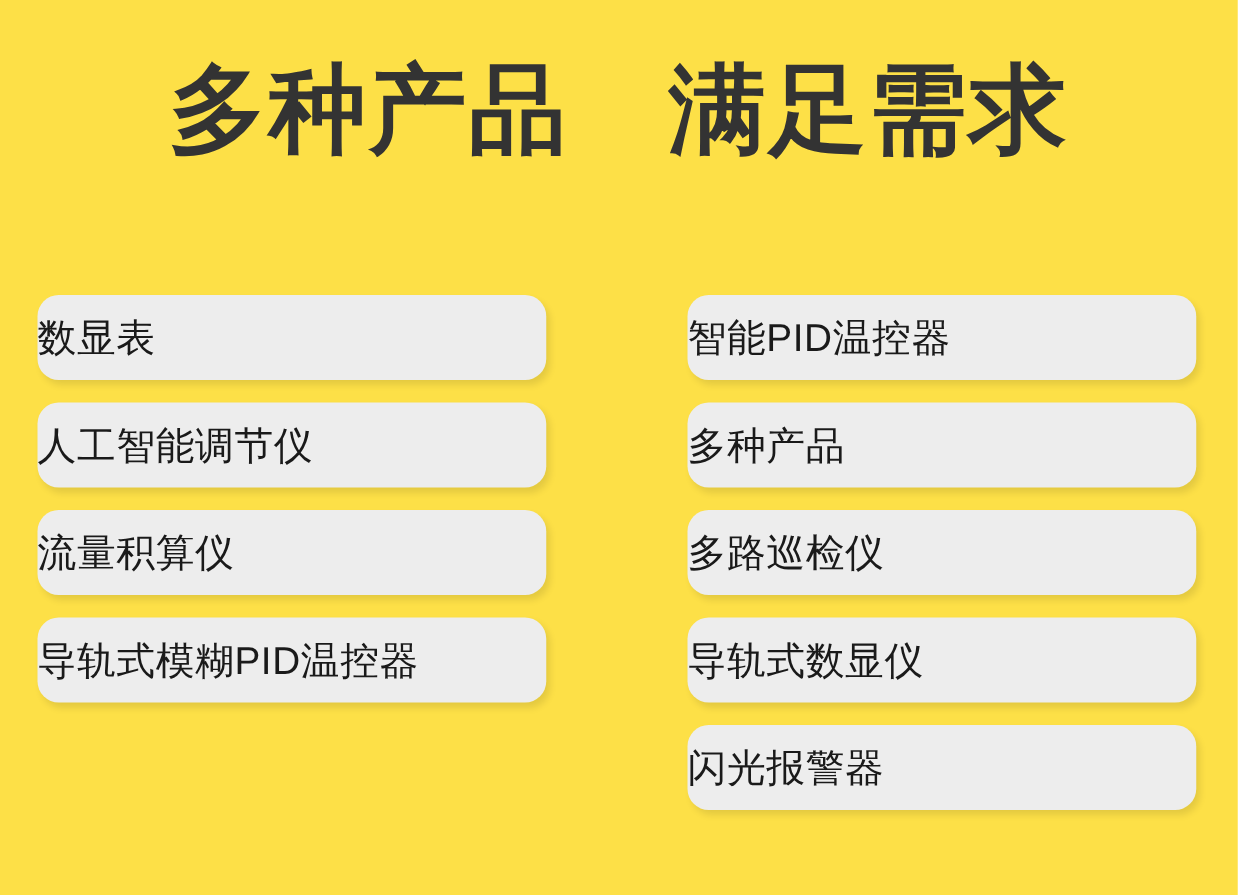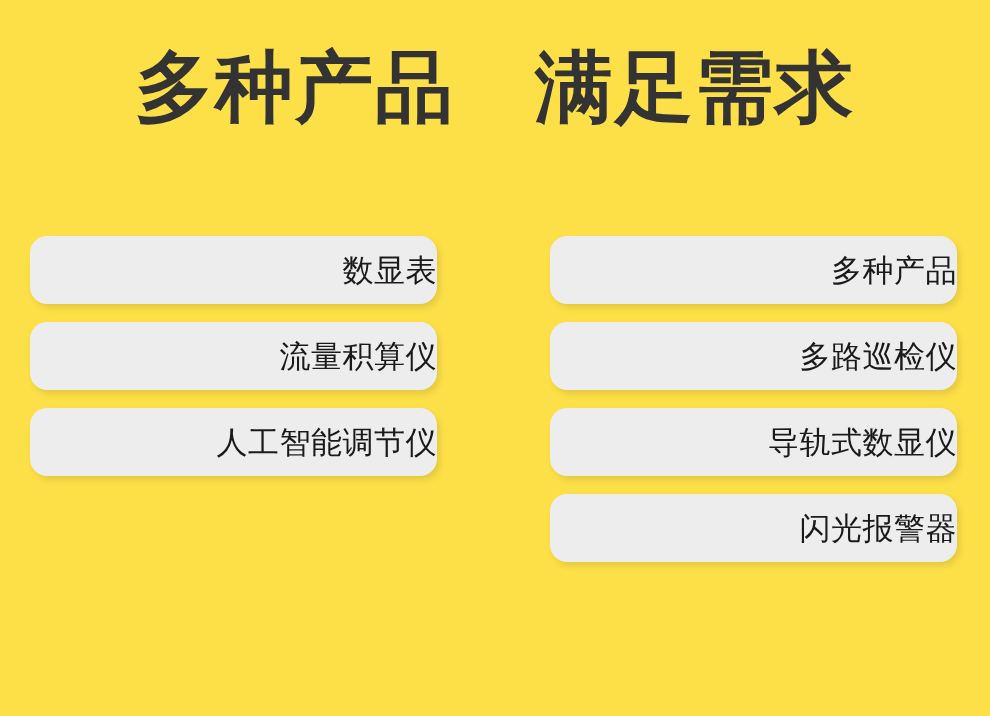--- a/index.html
+++ b/index.html
@@ -55,21 +55,21 @@
   }
 
   .pill {
     box-sizing: border-box;
     width: 407px;
     height: 68px;
     border-radius: 17px;
     background: #ededed;
     display: flex;
     align-items: center;
-    justify-content: flex-end;
+    justify-content: flex-start;
     box-shadow: 3px 4px 6px rgba(0, 0, 0, 0.10);
   }
 
   .pill-label {
     font-size: 31px;
     font-weight: normal;
     color: #1a1a1a;
     letter-spacing: 0.5px;
     line-height: 1;
     white-space: nowrap;
@@ -82,28 +82,34 @@
 
   <div class="headline">多种产品　满足需求</div>
 
   <div class="pill-grid">
 
     <div class="pill-col">
       <div class="pill">
         <span class="pill-label">数显表</span>
       </div>
       <div class="pill">
+        <span class="pill-label">人工智能调节仪</span>
+      </div>
+      <div class="pill">
         <span class="pill-label">流量积算仪</span>
       </div>
       <div class="pill">
-        <span class="pill-label">人工智能调节仪</span>
+        <span class="pill-label">导轨式模糊PID温控器</span>
       </div>
     </div>
 
     <div class="pill-col">
+      <div class="pill">
+        <span class="pill-label">智能PID温控器</span>
+      </div>
       <div class="pill">
         <span class="pill-label">多种产品</span>
       </div>
       <div class="pill">
         <span class="pill-label">多路巡检仪</span>
       </div>
       <div class="pill">
         <span class="pill-label">导轨式数显仪</span>
       </div>
       <div class="pill">

